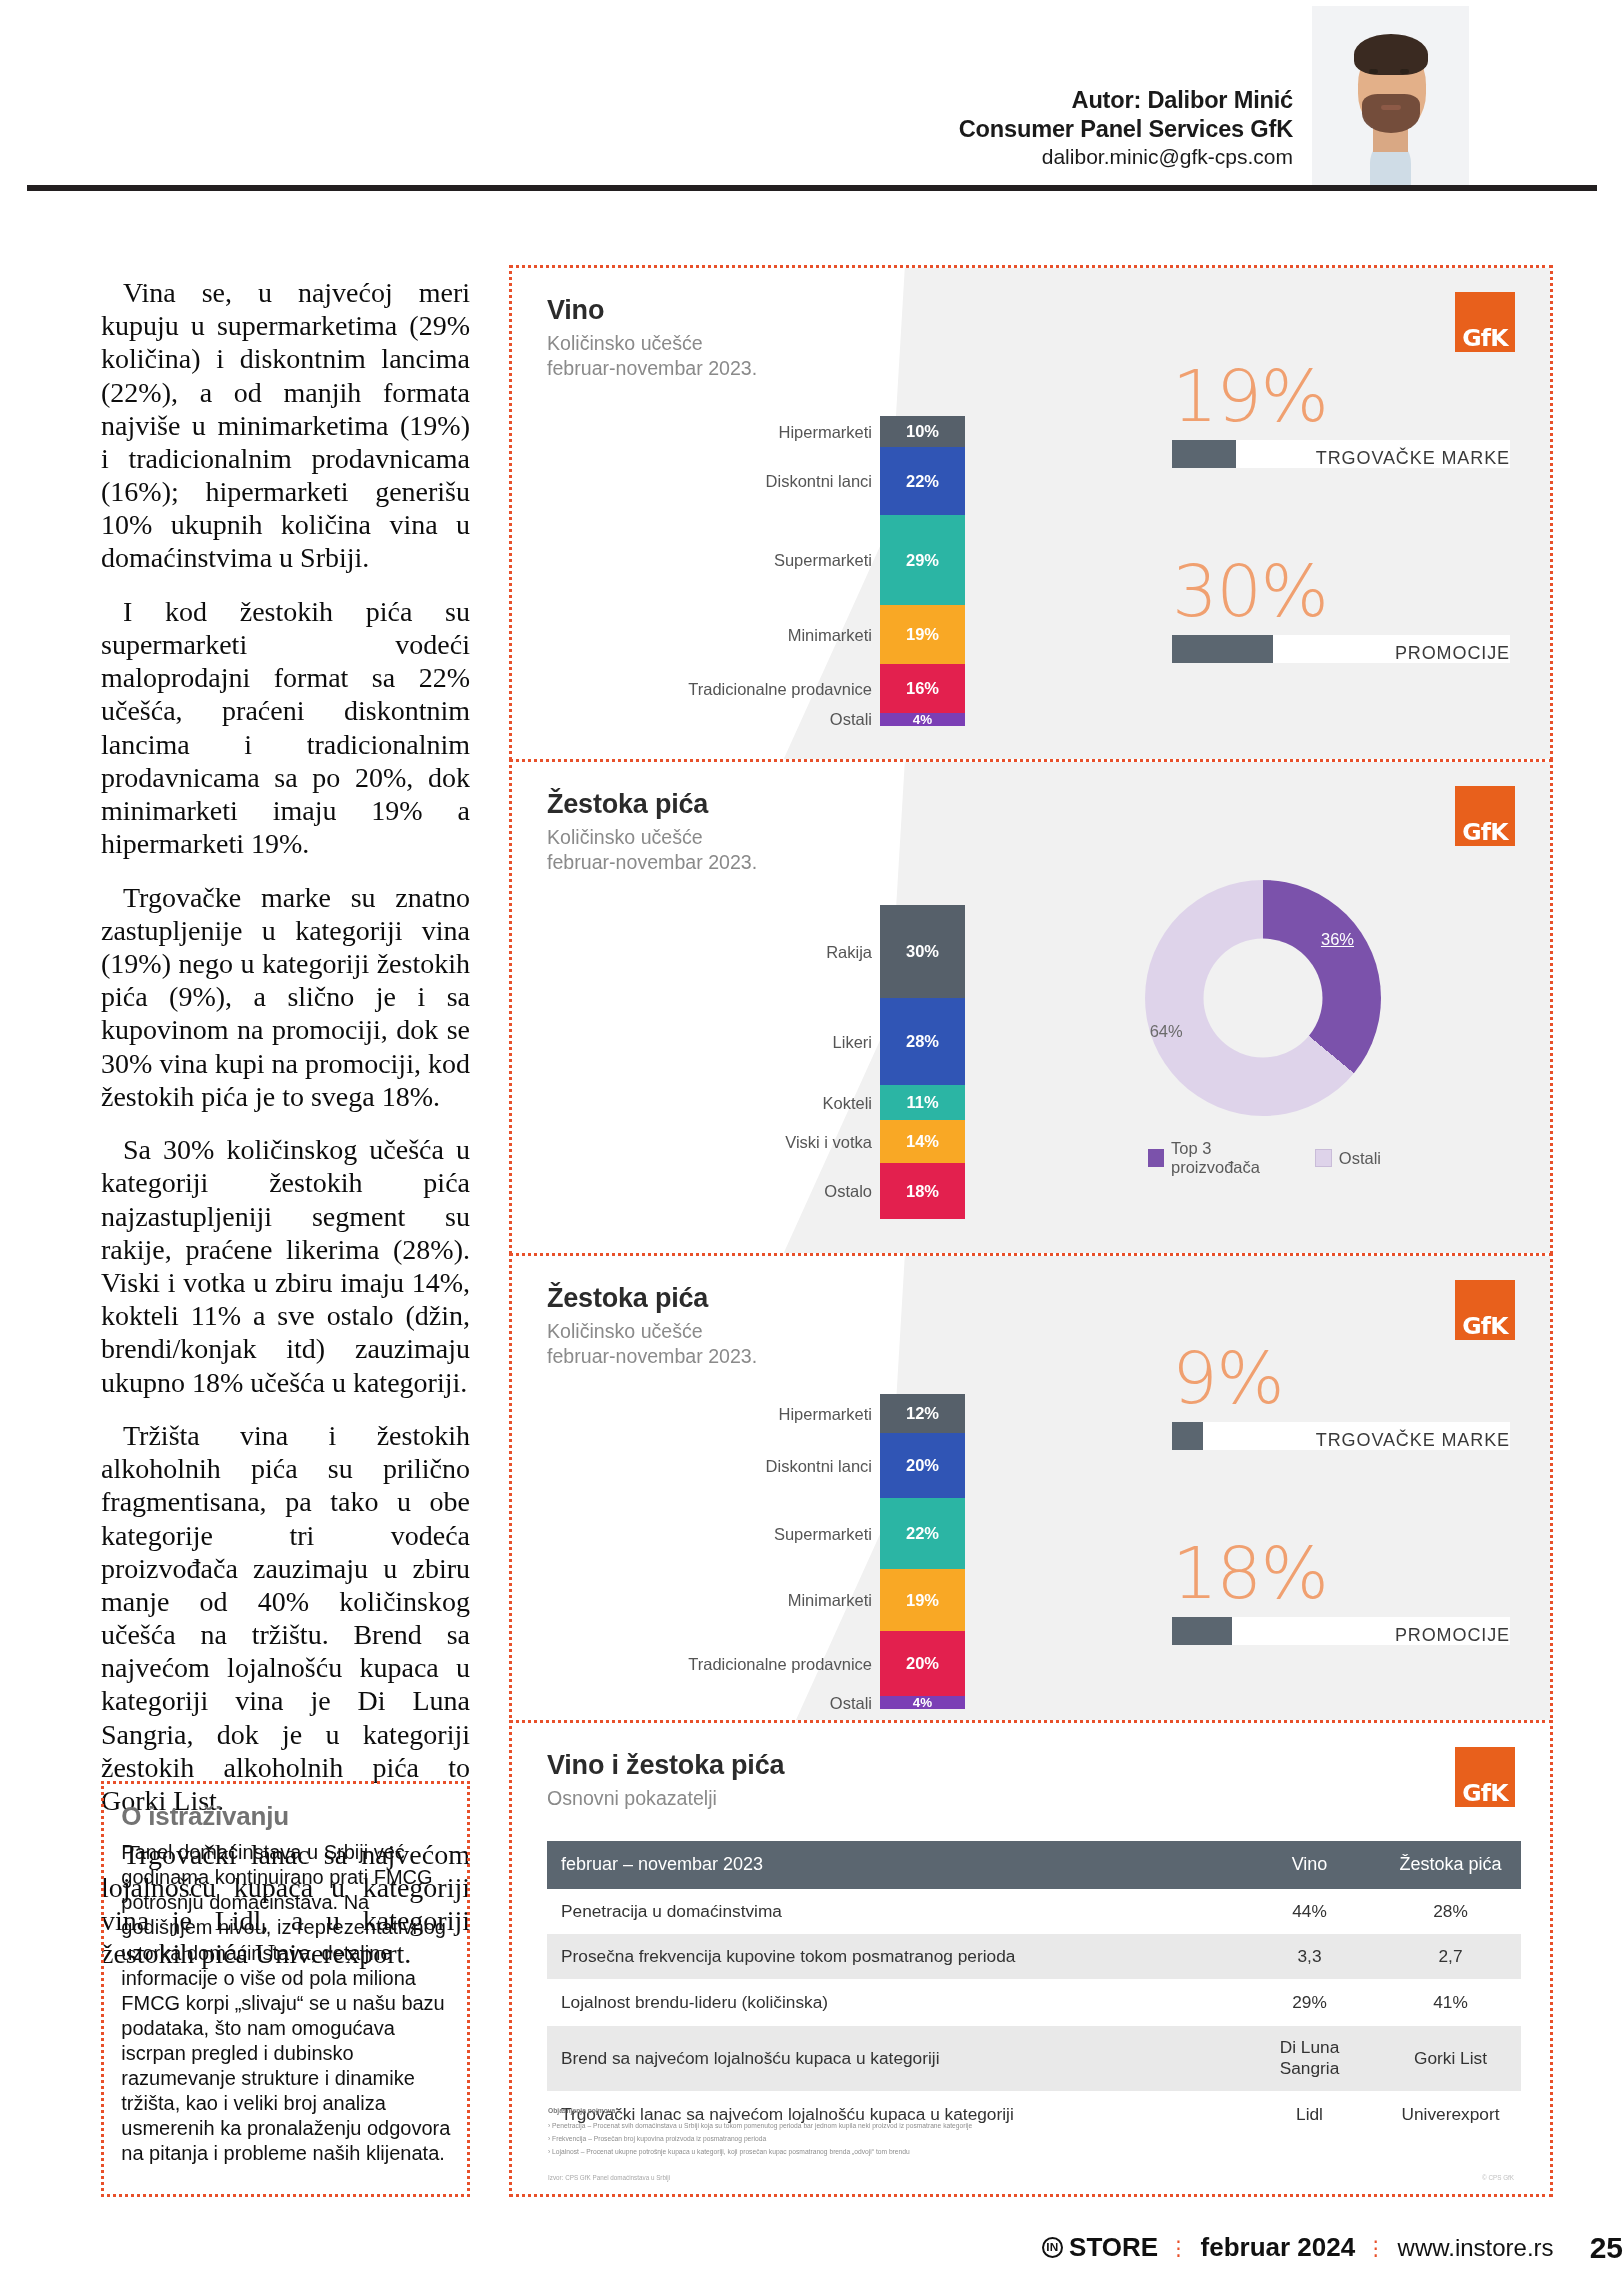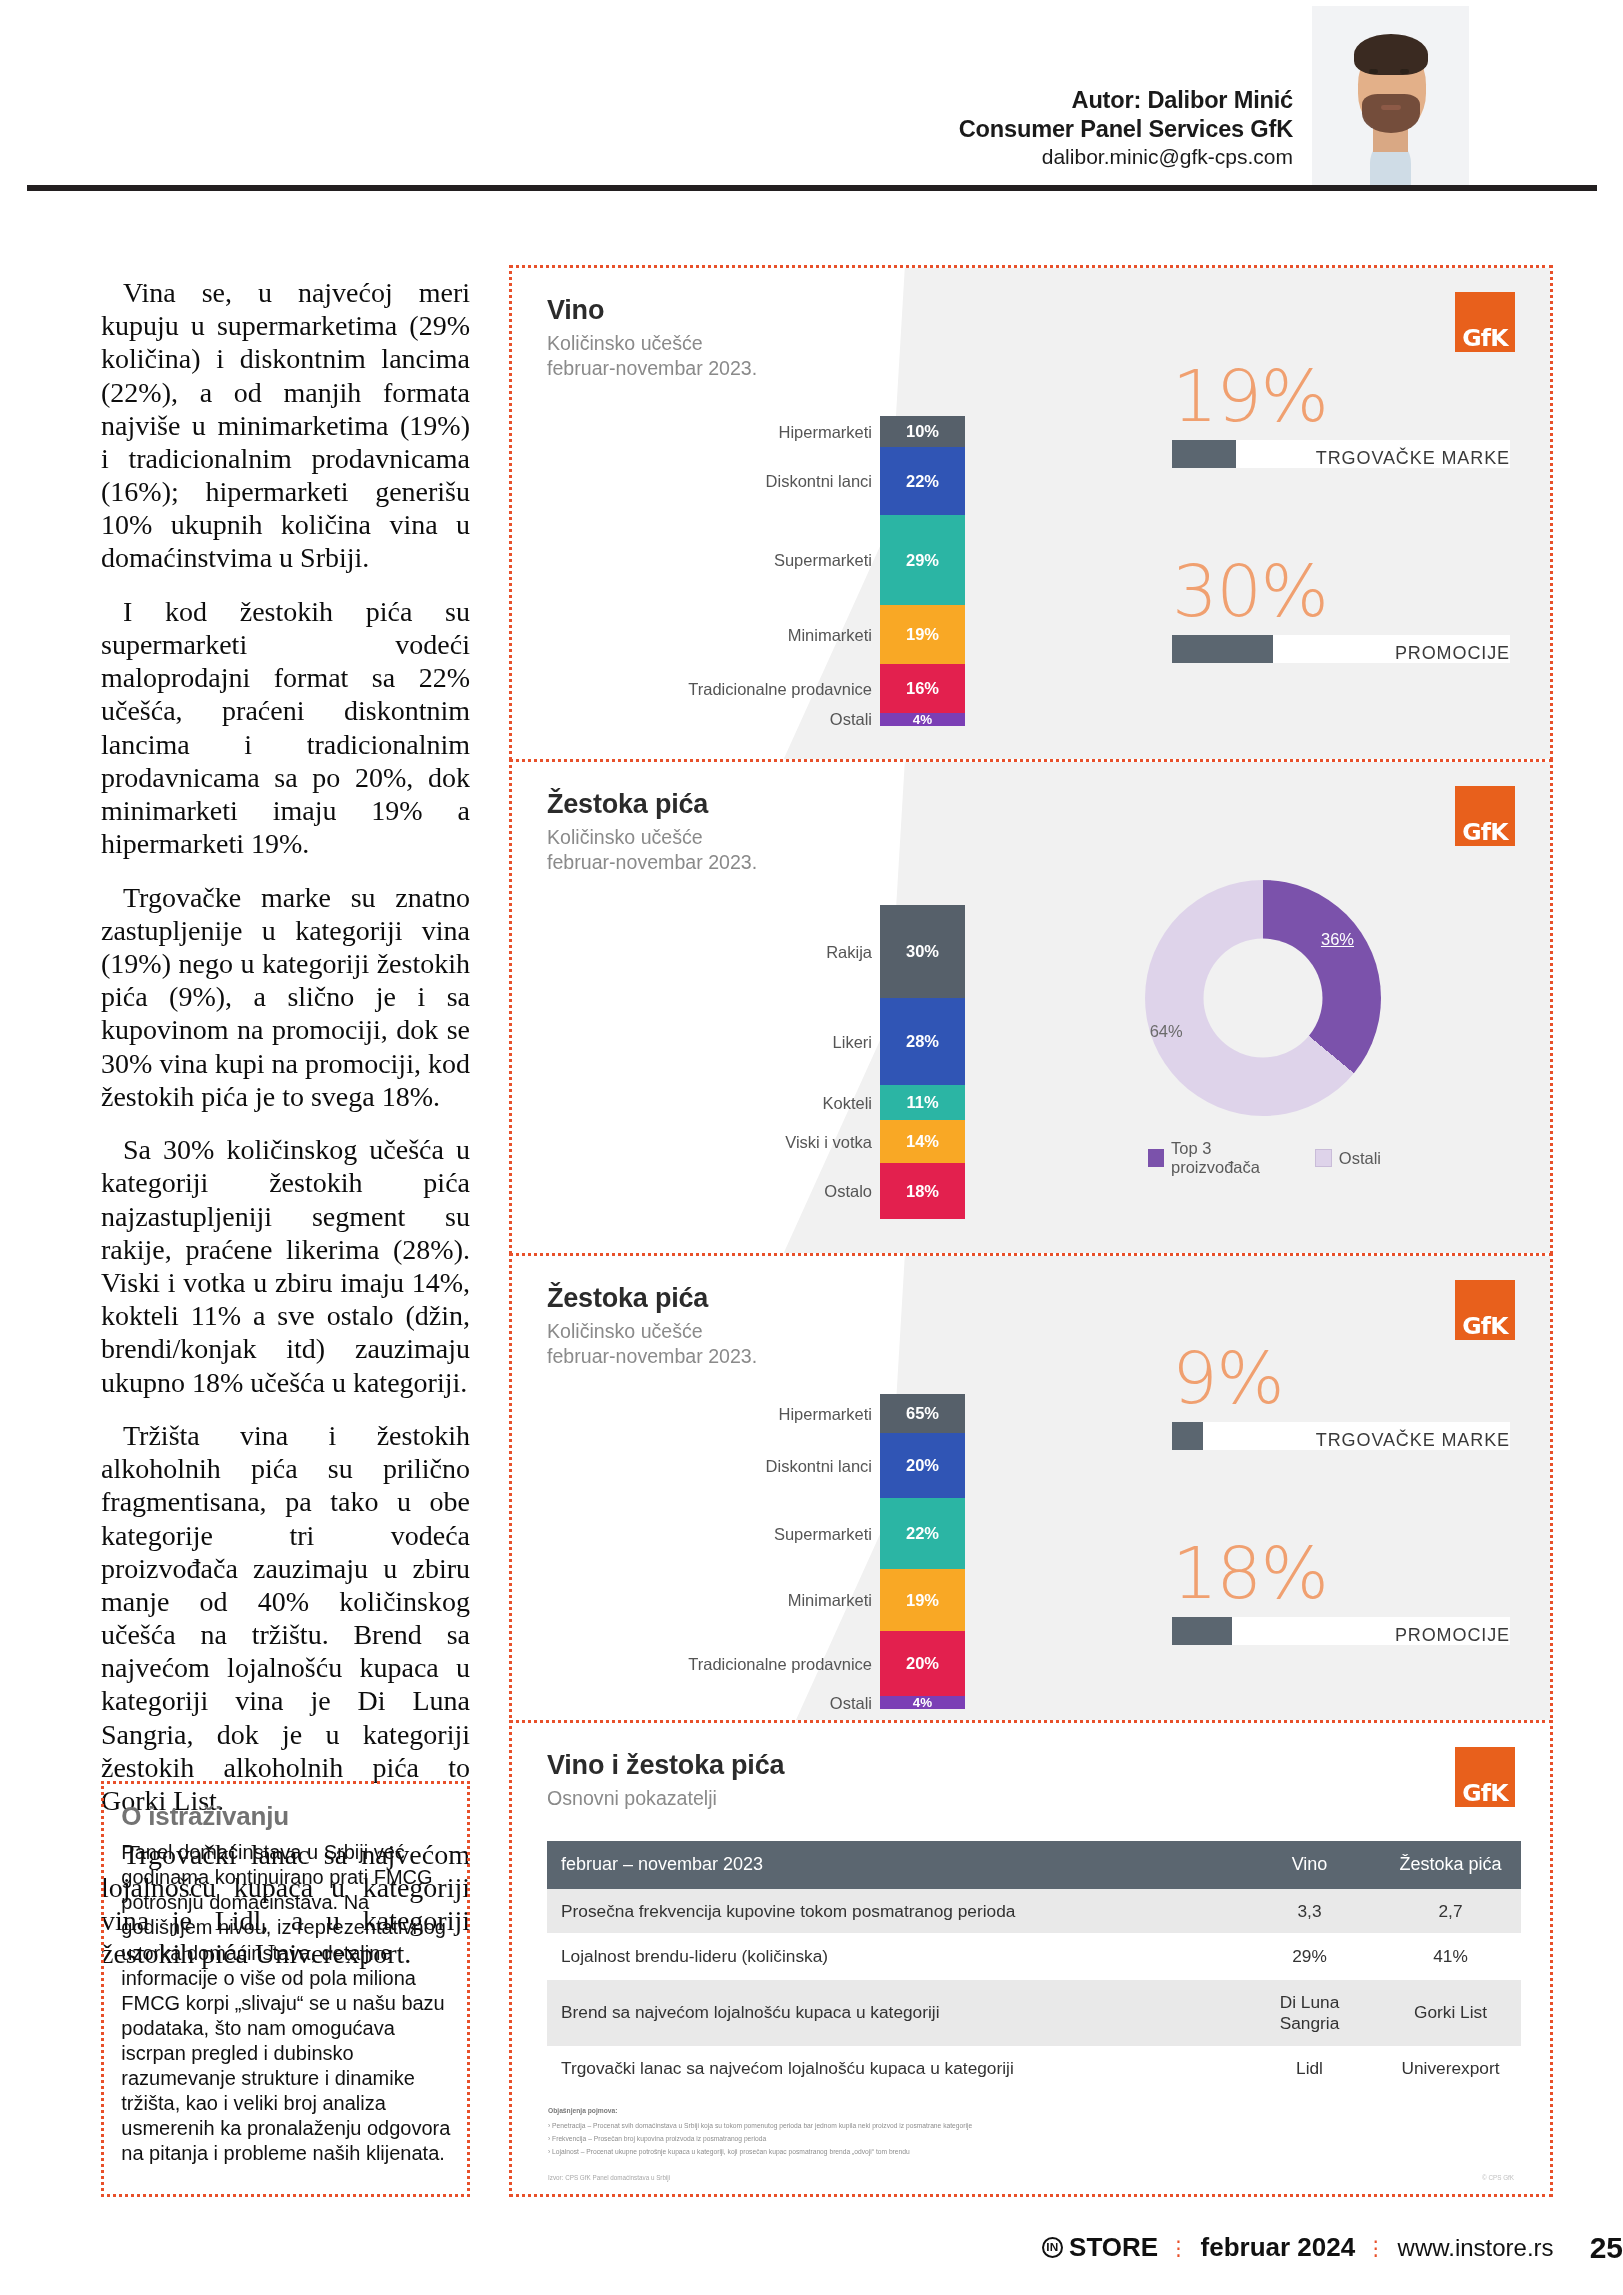--- a/index.html
+++ b/index.html
@@ -391,21 +391,21 @@
       <div>Količinsko učešće</div>
       <div>februar-novembar 2023.</div>
     </div>
     <div class="gfk">
       <span>GfK</span>
     </div>
 
     <div class="stack" id="stack-ch" style="left:368px; top:138px;">
         <div class="seg" style="height: 39px; background: rgb(86, 96, 106);">
           <span class="lab">Hipermarketi</span>
-          <span class="v">65%</span>
+          <span class="v">12%</span>
         </div>
         <div class="seg" style="height: 65px; background: rgb(48, 85, 181);">
           <span class="lab">Diskontni lanci</span>
           <span class="v">20%</span>
         </div>
         <div class="seg" style="height: 71px; background: rgb(43, 181, 164);">
           <span class="lab">Supermarketi</span>
           <span class="v">22%</span>
         </div>
         <div class="seg" style="height: 62px; background: rgb(249, 168, 37);">
@@ -452,20 +452,25 @@
 
     <table class="tbl">
       <thead>
         <tr>
           <th>februar – novembar 2023</th>
           <th class="num">Vino</th>
           <th class="num">Žestoka pića</th>
         </tr>
       </thead>
       <tbody id="tbl-body">
+          <tr class="odd">
+            <td>Penetracija u domaćinstvima</td>
+            <td class="num">44%</td>
+            <td class="num">28%</td>
+          </tr>
           <tr class="even">
             <td>Prosečna frekvencija kupovine tokom posmatranog perioda</td>
             <td class="num">3,3</td>
             <td class="num">2,7</td>
           </tr>
           <tr class="odd">
             <td>Lojalnost brendu-lideru (količinska)</td>
             <td class="num">29%</td>
             <td class="num">41%</td>
           </tr>

